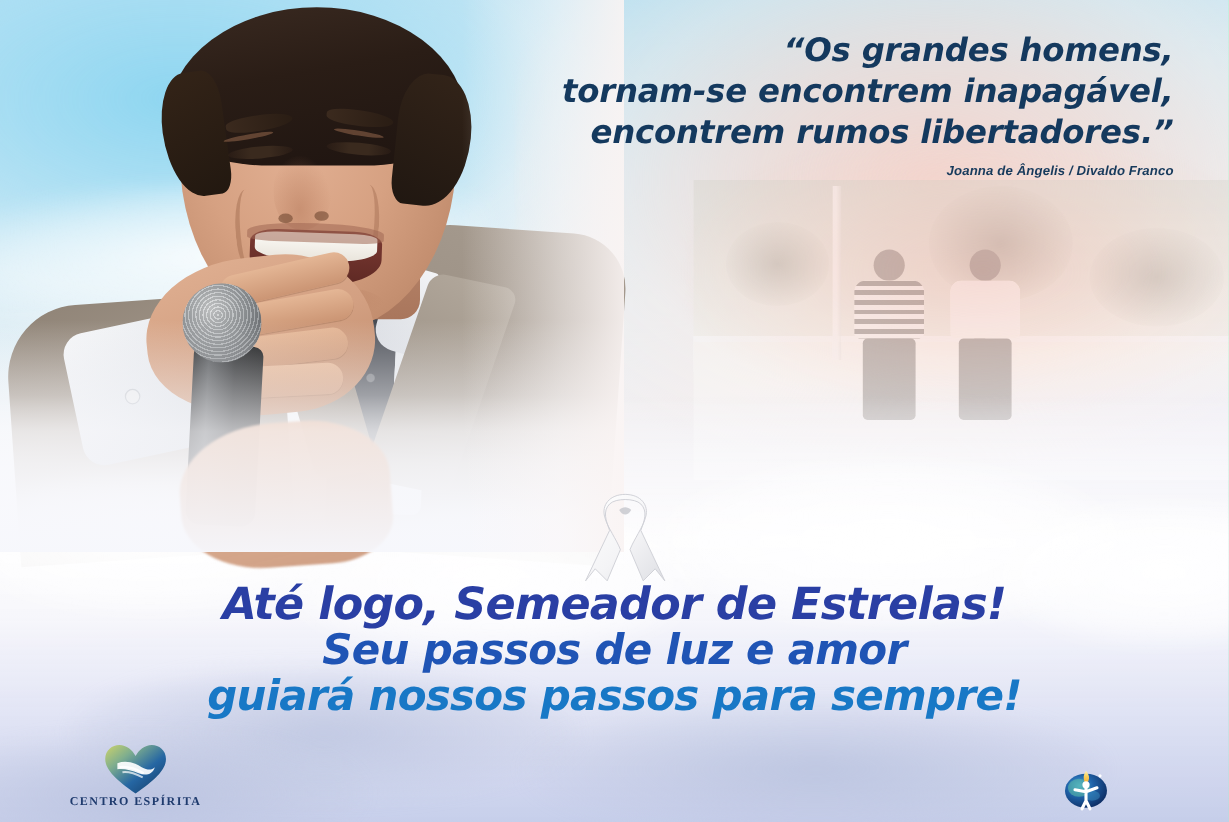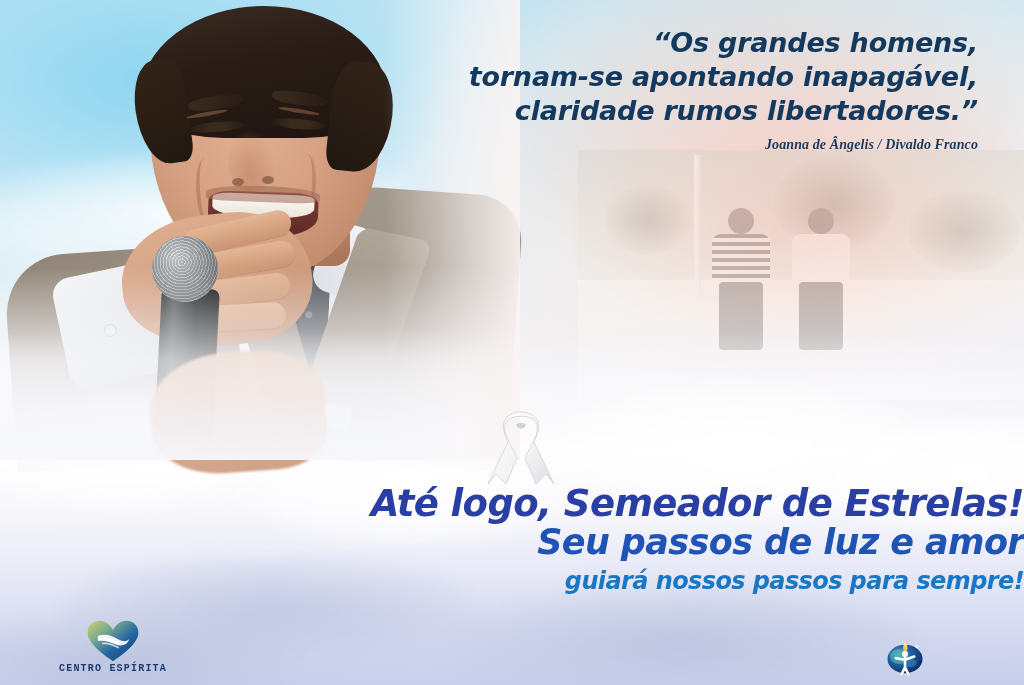--- a/index.html
+++ b/index.html
@@ -406,67 +406,67 @@
     font-style: italic;
     font-weight: 700;
     font-size: 27px;
     line-height: 34px;
     letter-spacing: -0.2px;
     color: #14395e;
     white-space: nowrap;
   }
   .quote-author {
     margin-top: 9px;
-    font-family: Liberation Serif, serif;
+    font-family: Liberation Sans, sans-serif;
     font-style: italic;
     font-weight: 700;
-    font-size: 14px;
+    font-size: 11px;
     color: #173a5c;
     letter-spacing: 0.1px;
   }
 
   
   .ribbon-wrap {
     position: absolute;
     left: 486px; top: 408px;
     width: 70px; height: 80px;
     z-index: 62;
   }
 
   
   .headline {
     position: absolute;
     left: 0; right: 0; top: 484px;
-    text-align: right;
+    text-align: center;
     z-index: 61;
   }
   .hl-line {
     font-family: "DejaVu Sans", sans-serif;
     font-style: italic;
     font-weight: 700;
     letter-spacing: -0.6px;
     line-height: 39px;
     white-space: nowrap;
   }
   .hl1 { font-size: 37px; color: #2a3fa4; }
   .hl2 { font-size: 35px; color: #1f54b5; }
-  .hl3 { font-size: 24px; color: #1878c6; }
+  .hl3 { font-size: 35px; color: #1878c6; }
 
   
   .logo {
     position: absolute;
     bottom: 10px;
     z-index: 63;
     text-align: center;
   }
   .logo-left  { left: 18px;  width: 190px; }
   .logo-right { right: 14px; width: 210px; }
   .logo-mark { height: 42px; display: flex; align-items: center; justify-content: center; }
   .logo-t1 {
-    font-family: Liberation Mono, monospace;
+    font-family: Liberation Serif, serif;
     font-weight: 700;
     font-size: 10px;
     letter-spacing: 1.2px;
     color: #1f3b6e;
     line-height: 13px;
   }
   .logo-t2 {
     font-family: "DejaVu Sans", sans-serif;
     font-weight: 700;
     font-size: 13.5px;
@@ -572,22 +572,22 @@
   <div class="cloud" style="left:-40px;  top:392px; width:330px; height:120px;"></div>
   <div class="cloud" style="left:230px;  top:420px; width:360px; height:128px;"></div>
   <div class="cloud" style="left:540px;  top:382px; width:400px; height:140px;"></div>
   <div class="cloud" style="left:820px;  top:418px; width:300px; height:120px;"></div>
   <div class="cloud cloud-grey" style="left:60px;  top:556px; width:420px; height:110px;"></div>
   <div class="cloud cloud-grey" style="left:440px; top:586px; width:480px; height:110px;"></div>
   <div class="cloud cloud-grey" style="left:-60px; top:612px; width:360px; height:100px;"></div>
 
   <div class="quote">
     <div class="quote-line" style="color: rgb(20, 57, 94);">“Os grandes homens,</div>
-    <div class="quote-line" style="color: rgb(20, 57, 94);">tornam-se apontando inapagável,</div>
-    <div class="quote-line" style="color: rgb(20, 57, 94);">claridade rumos libertadores.”</div>
+    <div class="quote-line" style="color: rgb(20, 57, 94);">tornam-se encontrem inapagável,</div>
+    <div class="quote-line" style="color: rgb(20, 57, 94);">encontrem rumos libertadores.”</div>
     <div class="quote-author">Joanna de Ângelis / Divaldo Franco</div>
   </div>
 
   <div class="ribbon-wrap">
     <svg viewBox="0 0 70 80" width="70" height="80" aria-hidden="true">
       <defs>
         <linearGradient id="rg" x1="0" y1="0" x2="1" y2="1">
           <stop offset="0%" stop-color="#ffffff"></stop>
           <stop offset="55%" stop-color="#f4f4f6"></stop>
           <stop offset="100%" stop-color="#dedfe4"></stop>

